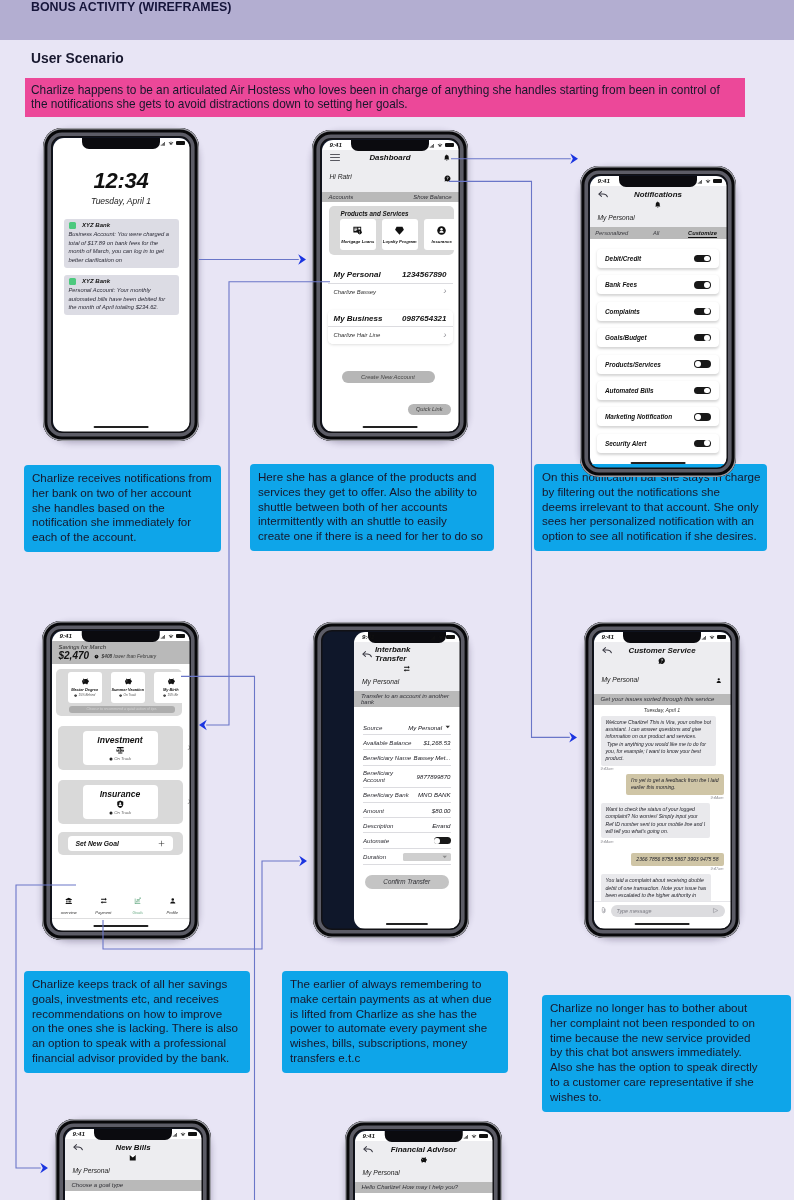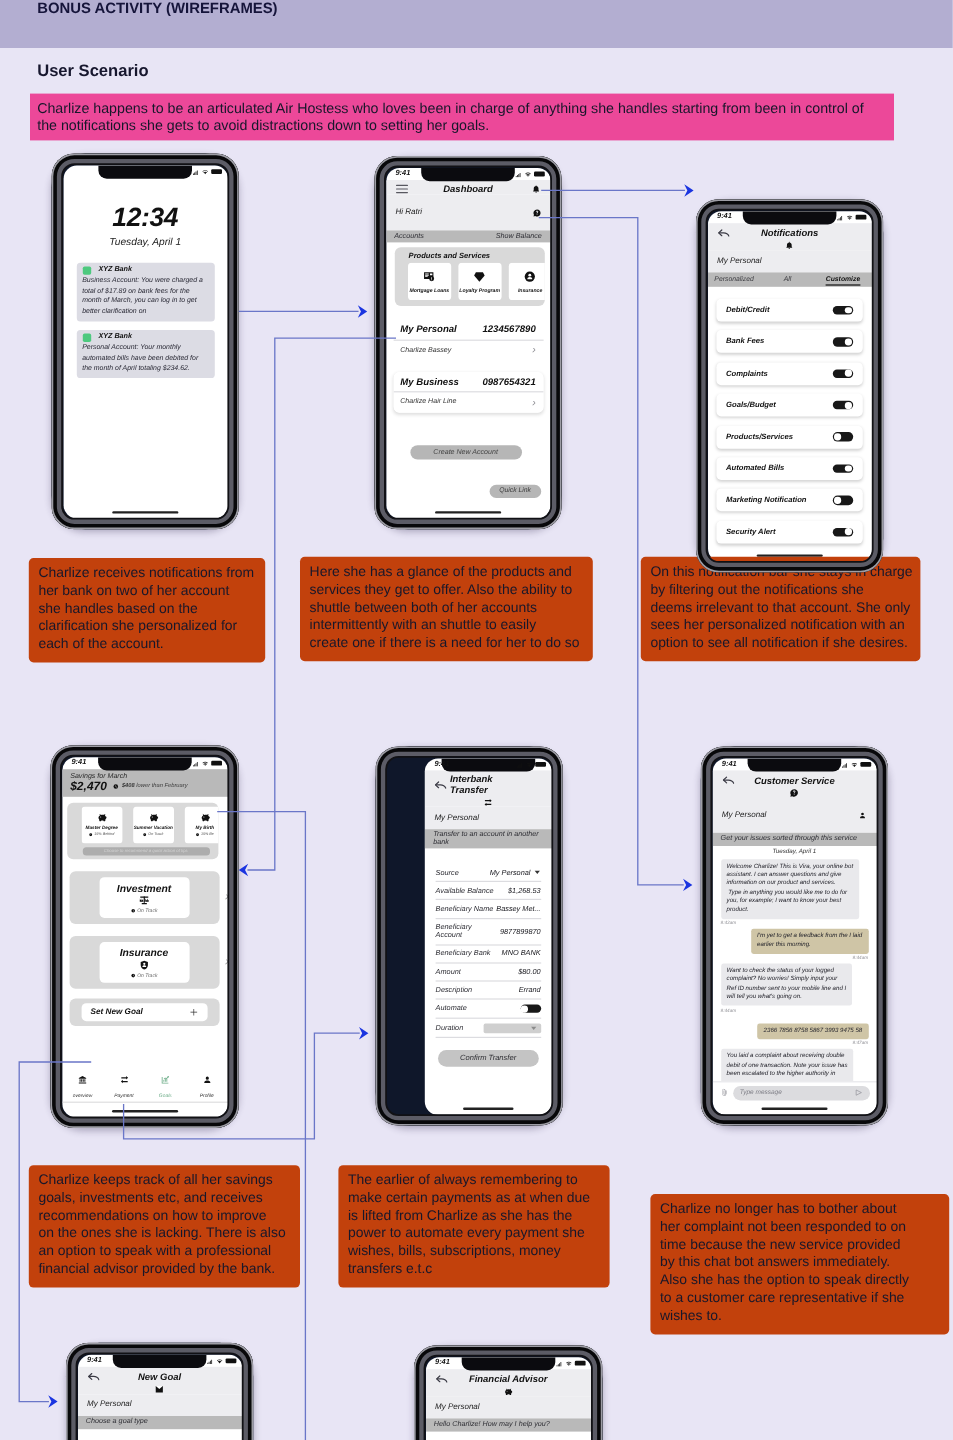--- a/index.html
+++ b/index.html
@@ -2,21 +2,21 @@
 <html><head>
 <meta charset="utf-8">
 <style>
   html,body{margin:0;padding:0;}
   body{width:794px;height:1200px;background:#e8e5f5;font-family:"Liberation Sans",sans-serif;overflow:hidden;position:relative;}
   .hdr{height:40px;background:#b3aed1;display:flex;}
   .hdr-title{font-size:12.4px;font-weight:bold;color:#15143a;margin-left:31px;}
   .sec-title{position:absolute;left:31px;top:51px;font-size:13.8px;font-weight:bold;color:#17172e;}
   .scenario{position:absolute;left:25px;top:77.5px;width:720px;background:#ec4899;box-sizing:border-box;padding:5px 6px 5.5px 6px;}
   .scenario p{margin:0;font-size:11.85px;line-height:14.6px;color:#17172b;}
-  .cap{position:absolute;background:#c2410c;border-radius:4px;box-sizing:border-box;padding:6px 23px 7px 8px;}
+  .cap{position:absolute;background:#0ea5e9;border-radius:4px;box-sizing:border-box;padding:6px 23px 7px 8px;}
   .cap p{margin:0;font-size:11.6px;line-height:14.8px;color:#17172b;white-space:nowrap;}
 
   
   .phone{position:absolute;box-sizing:border-box;background:#0f172a;border-radius:28px;
          box-shadow:0 2px 6px rgba(40,30,70,.3);padding:9.5px;font-style:italic;}
   .phone .bezel{position:absolute;inset:0;border-radius:19px;pointer-events:none;z-index:20;
      box-shadow:inset 0 0 0 1.4px #9d9da5, inset 0 0 0 4.4px #08080a, inset 0 0 0 8px #5c5c66, inset 0 0 0 9.5px #111115;}
   .screen{position:relative;width:100%;height:100%;background:#fff;border-radius:11px;overflow:hidden;}
   .notch{position:absolute;left:50%;transform:translateX(-50%);top:0;background:#0b0b0f;border-radius:0 0 7px 7px;z-index:5;}
   .statusbar{position:relative;height:9.5px;display:flex;align-items:center;justify-content:space-between;padding:0 5px 0 8px;z-index:6;box-sizing:border-box;margin-top:1px;}
@@ -689,21 +689,21 @@
           </div>
         </div>
         <div class="appbar">
           <div class="appbar-row">
             <div style="width: 14px; display: flex; align-items: center;">
               <svg viewBox="0 0 24 24" width="10.5" height="10.5" fill="#111">
                 <path d="M8 6 2 11.5l6 5.5" fill="none" stroke="#3a3a44" stroke-width="2.3" stroke-linejoin="round" stroke-linecap="round"></path>
                 <path d="M2.8 11.5h8.6c5.5 0 8.6 2.6 10.1 6.2" fill="none" stroke="#3a3a44" stroke-width="2.3" stroke-linecap="round"></path>
               </svg>
             </div>
-            <div class="app-title">New Goal</div>
+            <div class="app-title">New Bills</div>
             <div style="width: 14px; display: flex; justify-content: flex-end; align-items: center;"></div>
           </div>
           <div style="display: flex; justify-content: center; margin-top: 1.5px;">
             <svg viewBox="0 0 24 24" width="7.5" height="7.5" fill="#111">
               <path d="M2.5 3.5h19v17h-19z"></path>
               <path fill="#fff" d="M2.5 3.5 12 11.2l9.5-7.7z"></path>
             </svg>
           </div>
         </div>
         <div class="acct-row">
@@ -752,21 +752,21 @@
           <div class="acct-name">My Personal</div>
         </div>
         <div class="greybar">
           <span>Hello Charlize! How may I help you?</span>
         </div>
       </div>
     </div>
   </div>
 <div id="caps">
     <div class="cap" style="left: 24px; top: 465px; width: 197px;">
-      <p><span>Charlize receives notifications from</span><br><span>her bank on two of her account</span><br><span>she handles based on the</span><br><span>clarification she personalized for</span><br><span>each of the account.</span></p>
+      <p><span>Charlize receives notifications from</span><br><span>her bank on two of her account</span><br><span>she handles based on the</span><br><span>notification she immediately for</span><br><span>each of the account.</span></p>
     </div>
     <div class="cap" style="left: 250px; top: 464px; width: 244px;">
       <p><span>Here she has a glance of the products and</span><br><span>services they get to offer. Also the ability to</span><br><span>shuttle between both of her accounts</span><br><span>intermittently with an shuttle to easily</span><br><span>create one if there is a need for her to do so</span></p>
     </div>
     <div class="cap" style="left: 534px; top: 464px; width: 233px;">
       <p><span>On this notification bar she stays in charge</span><br><span>by filtering out the notifications she</span><br><span>deems irrelevant to that account. She only</span><br><span>sees her personalized notification with an</span><br><span>option to see all notification if she desires.</span></p>
     </div>
     <div class="cap" style="left: 24px; top: 971px; width: 226px;">
       <p><span>Charlize keeps track of all her savings</span><br><span>goals, investments etc, and receives</span><br><span>recommendations on how to improve</span><br><span>on the ones she is lacking. There is also</span><br><span>an option to speak with a professional</span><br><span>financial advisor provided by the bank.</span></p>
     </div>

